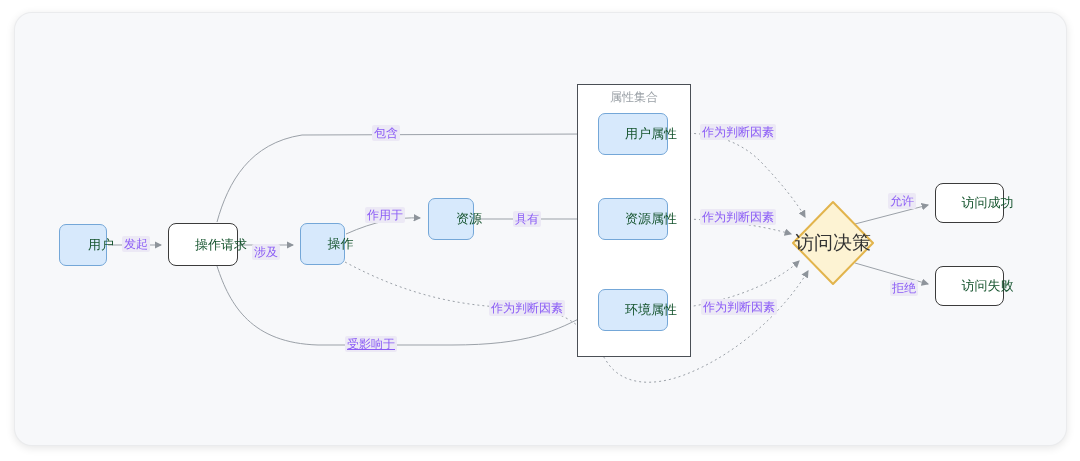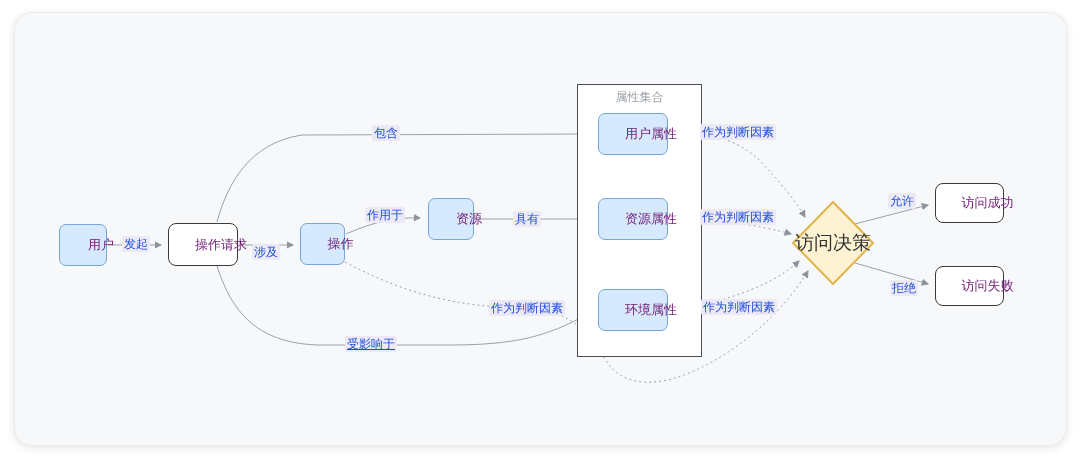--- a/index.html
+++ b/index.html
@@ -10,21 +10,21 @@
   }
   .card{
     position:absolute;left:14px;top:12px;width:1051px;height:432px;
     background:#f7f8fa;border-radius:18px;
     border:1px solid rgba(0,0,0,0.05);
     box-shadow:0 2px 8px rgba(0,0,0,0.10);
   }
   svg.edges{position:absolute;left:0;top:0;width:1080px;height:461px;}
   .node{
     position:absolute;display:flex;align-items:center;justify-content:center;
-    font-size:13px;color:#701a75;box-sizing:border-box;text-align:center;
+    font-size:13px;color:#14532d;box-sizing:border-box;text-align:center;
     white-space:nowrap;
     padding-left:36px;
   }
   .blue{
     background:#d7e9fc;border:1.5px solid #74a7d8;border-radius:7px;
   }
   .plain{
     background:#ffffff;border:1.5px solid #3b3b3b;border-radius:8px;
   }
   .group{
@@ -34,21 +34,21 @@
   .group-title{
     position:absolute;width:100%;top:4px;text-align:center;
     font-size:12px;color:#9aa0a6;
   }
   .diamond-label{
     position:absolute;display:flex;align-items:center;justify-content:center;
     font-size:19px;color:#333;white-space:nowrap;transform:translate(-50%,-50%);
   }
   .elabel{
     position:absolute;transform:translate(-50%,-50%);
-    font-size:12px;color:#1d4ed8;background:#ece9f5;
+    font-size:12px;color:#8b5cf6;background:#ece9f5;
     padding:0 2px;line-height:16px;white-space:nowrap;border-radius:2px;
   }
 </style>
 </head>
 <body>
 
 <div class="card"></div>
 
 <svg class="edges" viewBox="0 0 1080 461">
   <defs>
@@ -71,21 +71,21 @@
       <path d="M345,262 C410,297 465,307 523,308 C572,309 589,334 607,362 C622,385 652,387 684,375 C734,356 782,314 808,271" marker-end="url(#arrow)"></path>
       <path d="M669,134 C712,130 742,142 762,163 C782,184 797,203 805,217" marker-end="url(#arrow)"></path>
       <path d="M669,219 C714,218 764,226 791,234" marker-end="url(#arrow)"></path>
       <path d="M669,309 C714,306 772,287 799,261" marker-end="url(#arrow)"></path>
     </g>
   </g>
 
   <polygon points="833,202 873,243 833,284 793,243" fill="#fdf3d3" stroke="#e2b44c" stroke-width="2" stroke-linejoin="round"></polygon>
 </svg>
 
-<div class="group" style="left:577px;top:84px;width:125px;height:273px;">
+<div class="group" style="left:577px;top:84px;width:114px;height:273px;">
   <div class="group-title">属性集合</div>
 </div>
 
 <div class="node blue" style="left:59px;top:224px;width:48px;height:42px;">用户</div>
 
 <div class="node plain" style="left:168px;top:223px;width:70px;height:43px;">操作请求</div>
 
 <div class="node blue" style="left:300px;top:223px;width:45px;height:42px;">操作</div>
 
 <div class="node blue" style="left:428px;top:198px;width:46px;height:42px;">资源</div>

